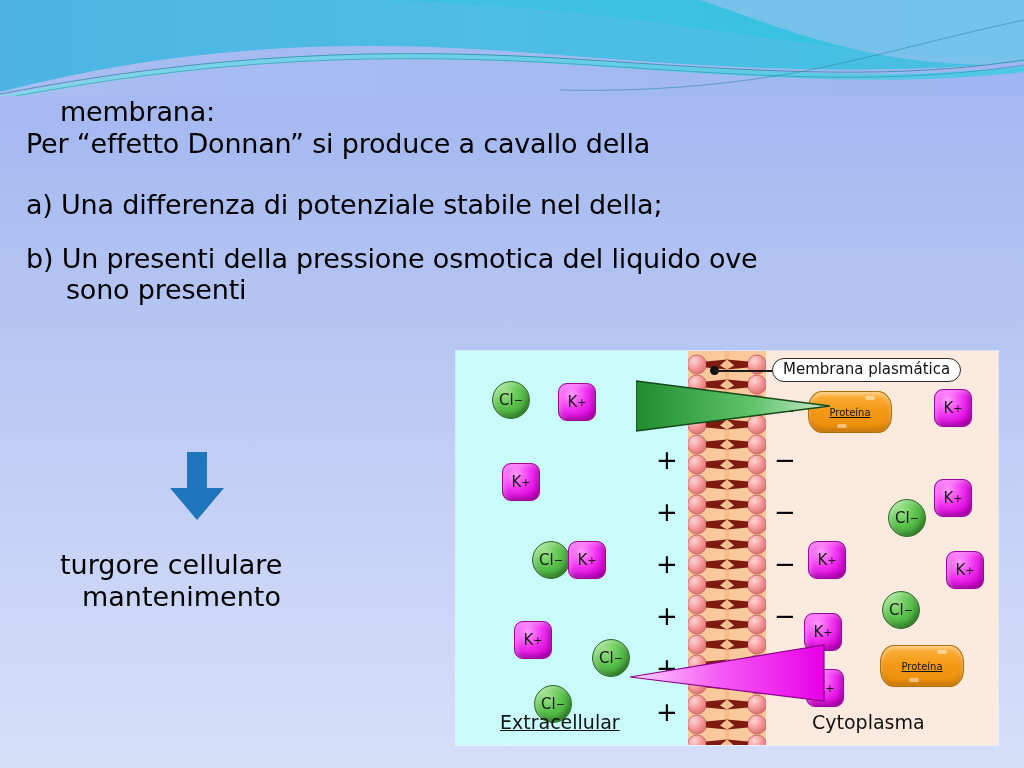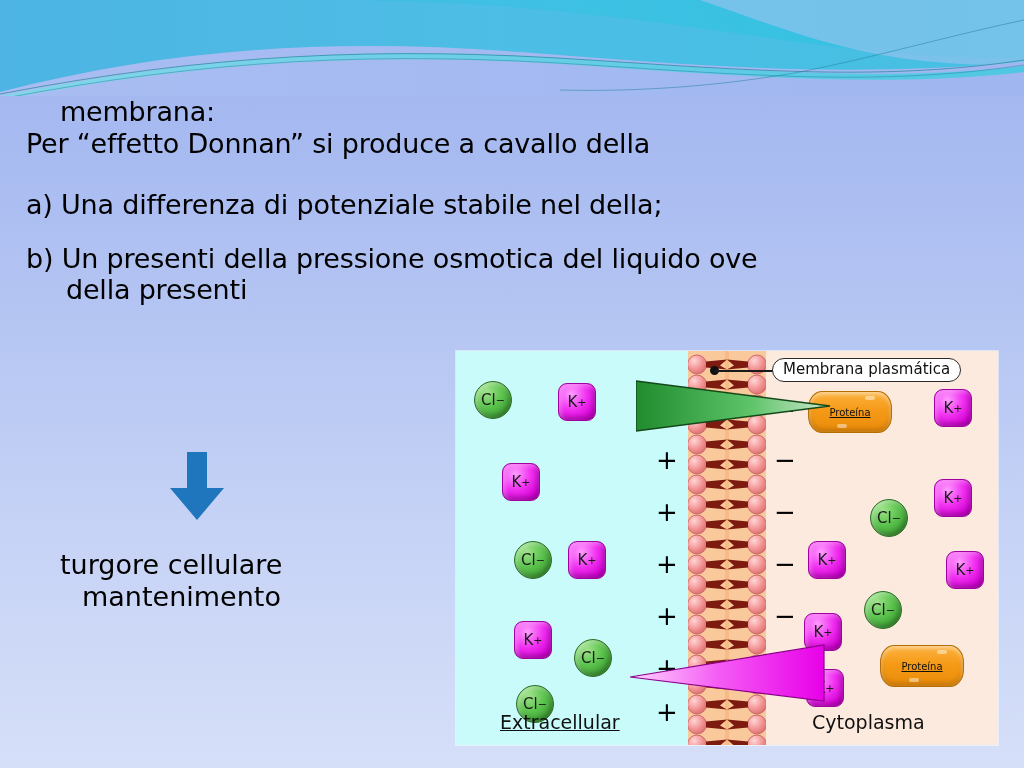--- a/index.html
+++ b/index.html
@@ -60,20 +60,21 @@
   .ion{position:absolute;display:flex;align-items:center;justify-content:center;
        font-family:"DejaVu Sans", sans-serif;font-weight:normal;color:#1a1a1a;}
   .ion span{pointer-events:none;}
 
   .cl{
     width:36px;height:36px;border-radius:50%;
     background:radial-gradient(circle at 34% 28%, #9fe28a 0%, #5cc44e 42%, #3d9e33 78%, #2e7a27 100%);
     border:1px solid #2b6f24;
     box-shadow:inset -2px -3px 4px rgba(0,0,0,.25), inset 2px 2px 5px rgba(255,255,255,.45);
     font-size:15px;
+    margin-left:18px;
   }
   .cl .sup{font-size:11px;vertical-align:super;}
 
   .k{
     width:36px;height:36px;border-radius:9px;
     background:radial-gradient(circle at 34% 28%, #ff9dff 0%, #f02ff0 45%, #d100d1 80%, #a800a8 100%);
     border:1px solid #a300a3;
     box-shadow:inset -2px -3px 4px rgba(0,0,0,.22), inset 2px 2px 5px rgba(255,255,255,.4);
     font-size:15px;
   }
@@ -155,21 +156,21 @@
     <span class="ln indent1">membrana:</span>
     <span class="ln">Per “effetto Donnan” si produce a cavallo della</span>
   </div>
   <span class="gap"></span>
   <div class="para">
     <span class="ln">a) Una differenza di potenziale stabile nel della;</span>
   </div>
   <span class="gap-s"></span>
   <div class="para">
     <span class="ln">b) Un presenti della pressione osmotica del liquido ove</span>
-    <span class="ln indent2">della presenti</span>
+    <span class="ln indent2">sono presenti</span>
   </div>
 </div>
 
 <div class="down-arrow">
   <svg width="62" height="70" viewBox="0 0 62 70">
     <polygon points="21,0 41,0 41,36 58,36 31,68 4,36 21,36" fill="#1f76bd"></polygon>
   </svg>
 </div>
 
 <div class="caption">

